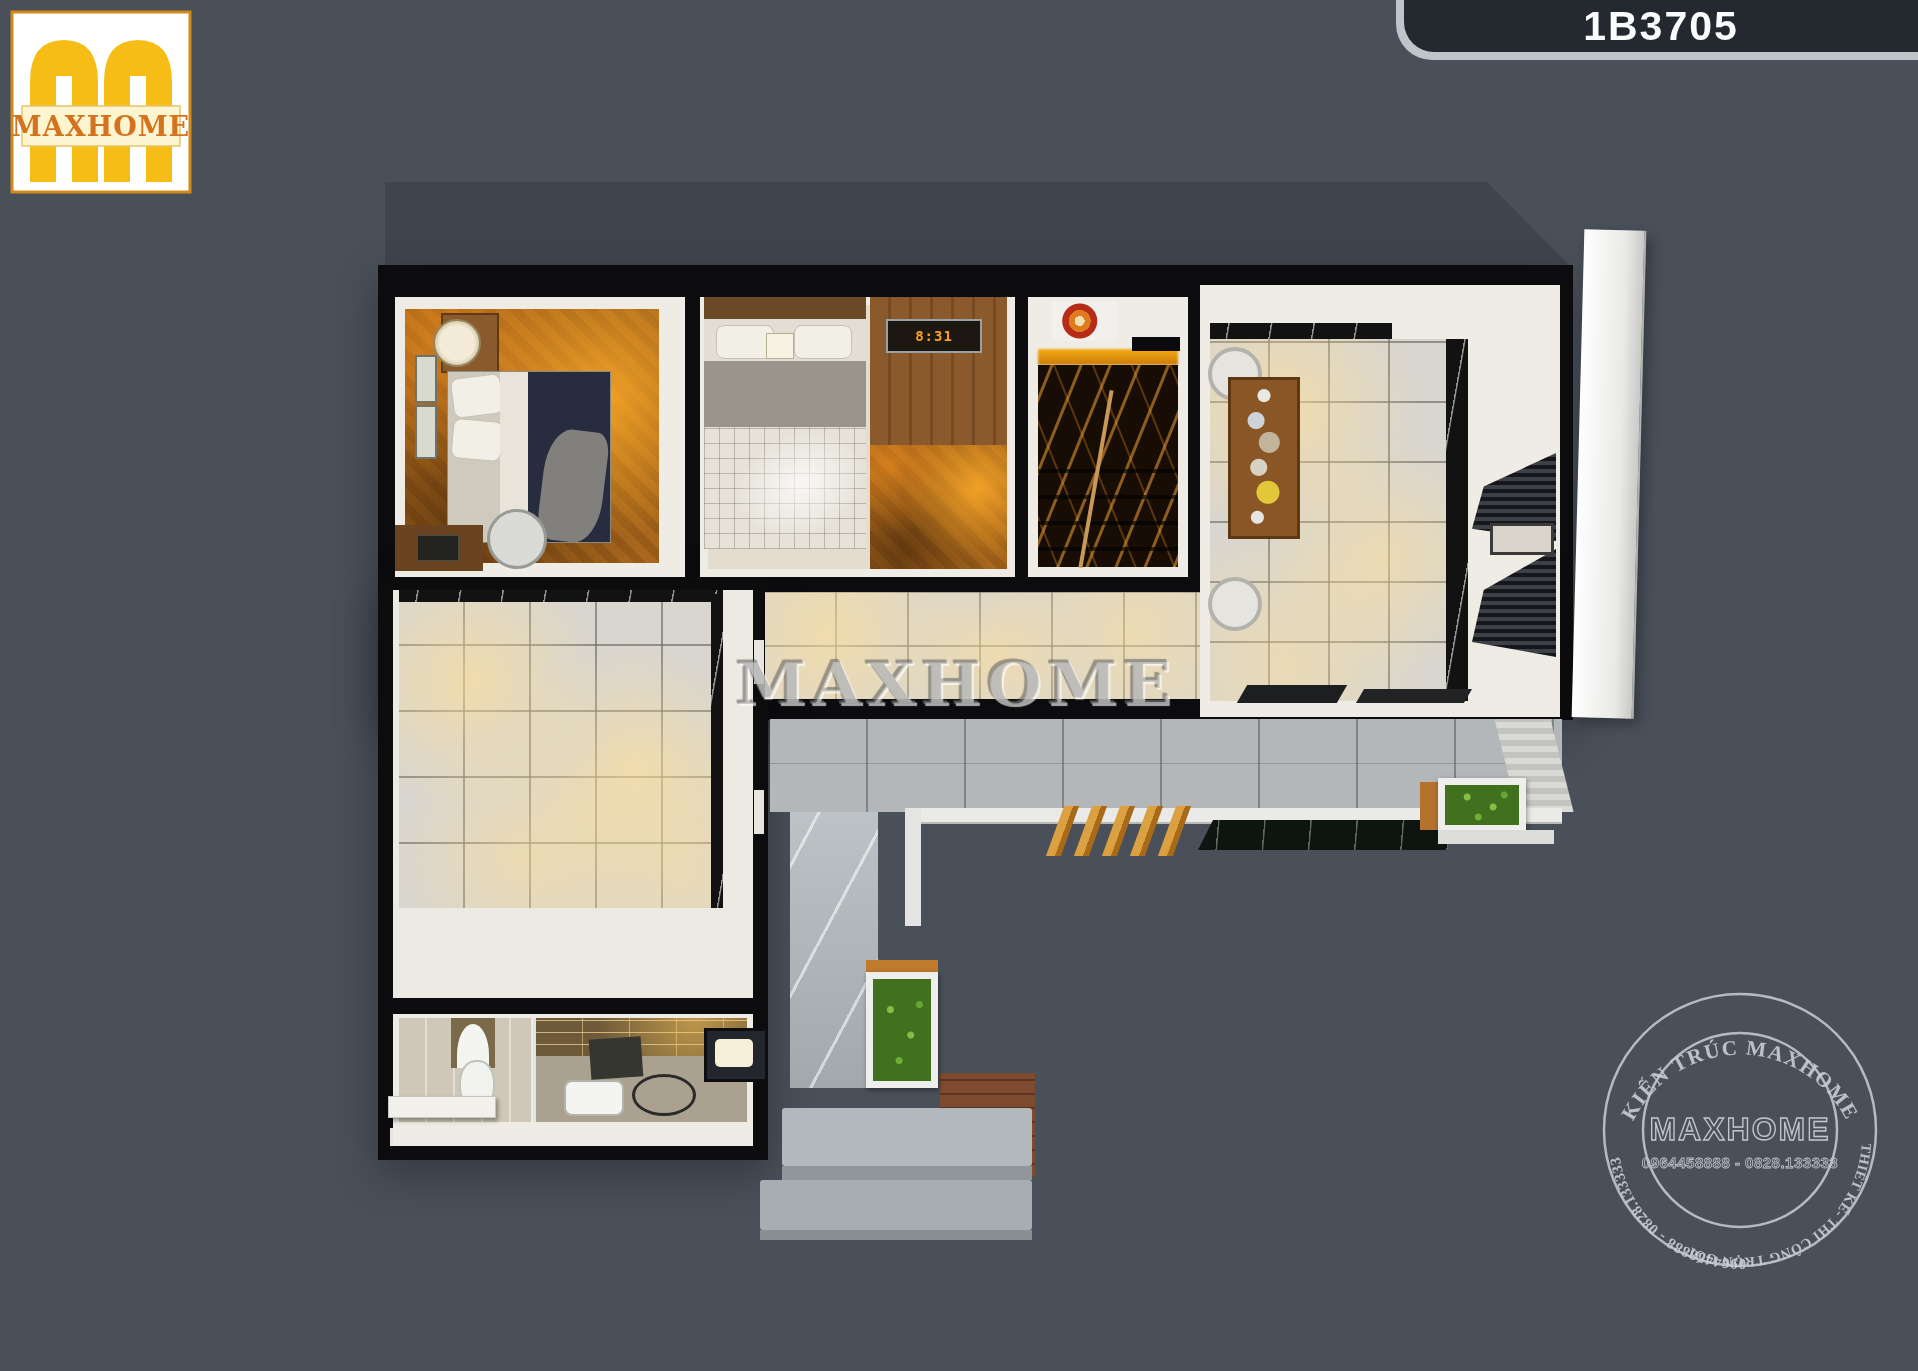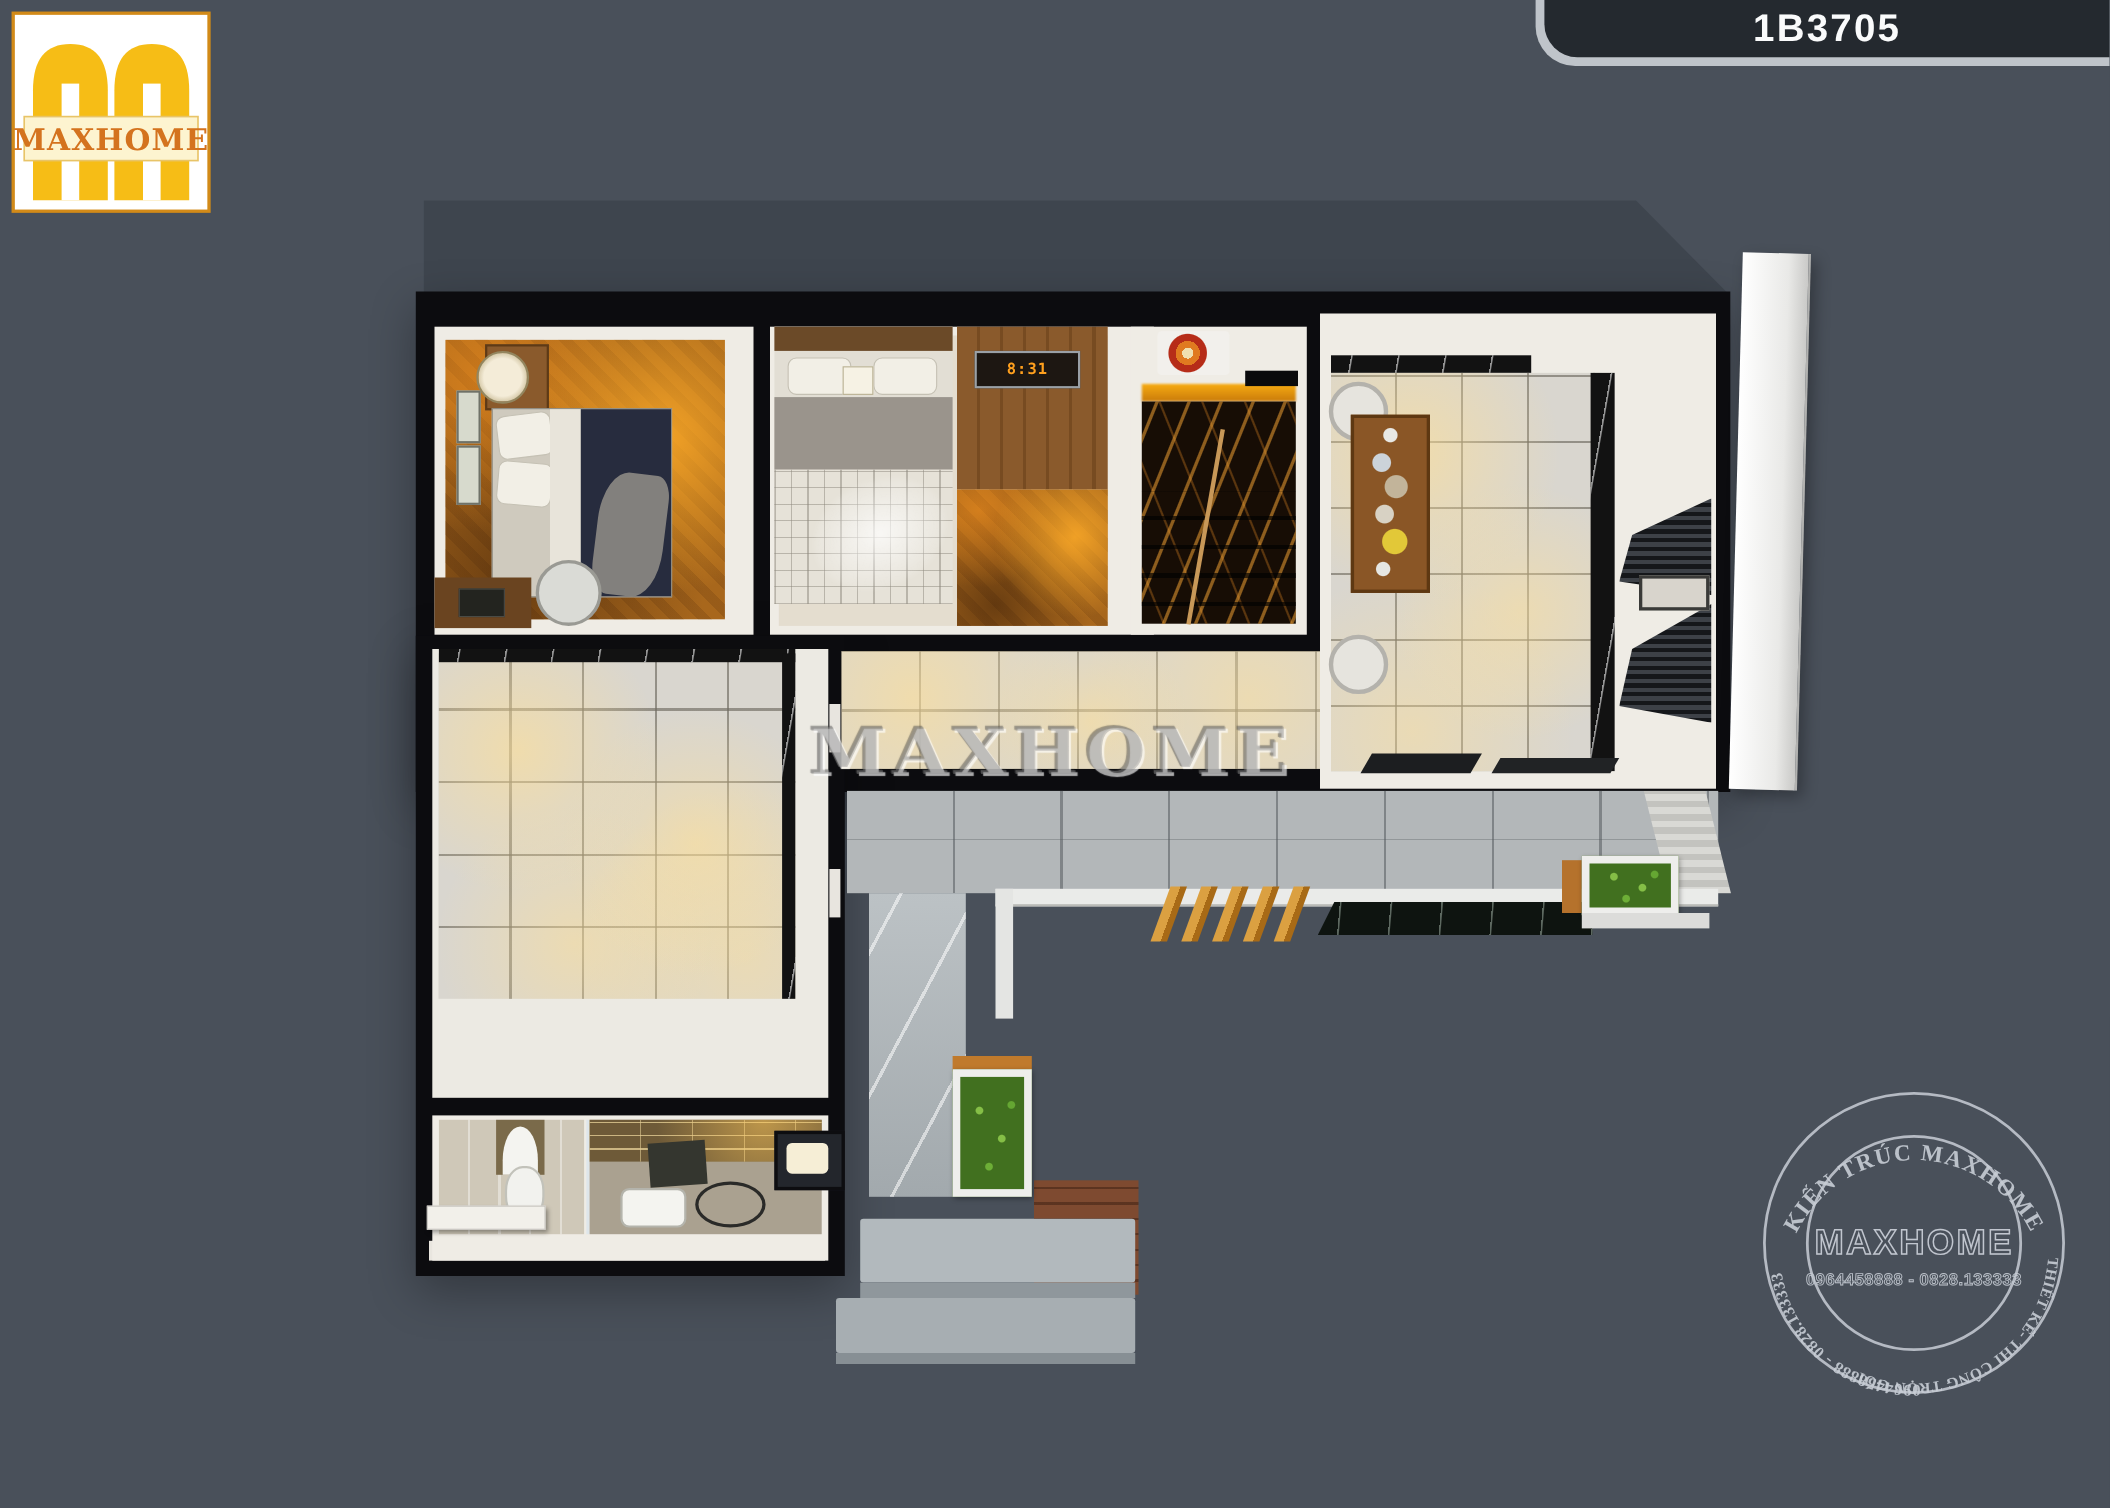--- a/index.html
+++ b/index.html
@@ -55,21 +55,21 @@
   .b1-sheet{position:absolute;left:52px;top:0;width:28px;height:170px;background:#e8e4da;}
   .b1-blanket{position:absolute;left:80px;top:0;width:82px;height:170px;background:#272c3e;}
   .b1-throw{position:absolute;left:94px;top:58px;width:62px;height:112px;background:#8d8a84;
     border-radius:40% 20% 40% 25%;transform:rotate(7deg);opacity:.9;}
   .desk1{position:absolute;left:0;top:228px;width:88px;height:46px;background:#6a4420;}
   .monitor1{position:absolute;left:22px;top:238px;width:40px;height:24px;background:#23241f;border:1px solid #4a4b45;}
   .chair1{position:absolute;left:92px;top:212px;width:54px;height:54px;border-radius:50%;
     background:#dadbd6;border:3px solid #9a9a94;}
 
   
-  .bedroom2{left:700px;top:297px;width:315px;height:280px;padding-left:34px;}
+  .bedroom2{left:700px;top:297px;width:315px;height:280px;}
   .b2-floor{left:8px;top:8px;width:299px;height:264px;background:#e4ddcf;}
   .bed2{position:absolute;left:4px;top:0px;width:162px;height:252px;background:#e2ded4;}
   .b2-head{position:absolute;left:0;top:0;width:162px;height:22px;background:#6b4a28;}
   .b2-pillow1{left:12px;top:28px;width:56px;height:32px;}
   .b2-pillow2{left:90px;top:28px;width:56px;height:32px;}
   .b2-lamp{position:absolute;left:62px;top:36px;width:26px;height:24px;background:#f6f2e4;border:1px solid #b8b092;}
   .b2-gray{position:absolute;left:0;top:64px;width:162px;height:66px;background:#9a948c;}
   .b2-plaid{position:absolute;left:0;top:130px;width:162px;height:122px;background-color:#e6e2d8;
     background-image:repeating-linear-gradient(90deg,rgba(140,135,124,.5) 0 1px,transparent 1px 15px),
                      repeating-linear-gradient(0deg,rgba(140,135,124,.5) 0 1px,transparent 1px 15px);}
@@ -207,21 +207,21 @@
 
   
   .watermark{left:735px;top:646px;width:420px;text-align:center;
     font-family:"DejaVu Serif",serif;font-weight:bold;font-size:64px;letter-spacing:5px;
     color:rgba(145,145,145,.40);transform:scaleY(.92);
     text-shadow:2px 2px 1px rgba(255,255,255,.65),-1px -1px 1px rgba(60,60,60,.45);}
   .logo-box{left:10px;top:10px;width:182px;height:184px;}
   .code-badge-outer{left:1396px;top:0;width:522px;height:60px;background:#bfc4ca;border-bottom-left-radius:36px;}
   .code-badge-inner{position:absolute;left:8px;top:0;right:0;bottom:8px;background:#24292f;
     border-bottom-left-radius:30px;display:flex;align-items:center;justify-content:center;}
-  .code-text{color:#fafbfc;font-size:35px;font-weight:bold;letter-spacing:2px;}
+  .code-text{color:#fafbfc;font-size:41px;font-weight:bold;letter-spacing:2px;}
   .hotline-outer{left:1008px;top:1298px;width:910px;height:73px;background:#c2c7cc;border-top-left-radius:44px;}
   .hotline-inner{position:absolute;left:14px;top:11px;right:0;bottom:12px;background:#22262b;
     border-top-left-radius:34px;display:flex;align-items:center;justify-content:center;overflow:hidden;}
   .hotline-text{color:#ffffff;font-size:41px;font-weight:bold;white-space:nowrap;transform:scaleX(.9);}
   .stamp{left:1590px;top:980px;width:300px;height:300px;opacity:.85;}
 </style>
 </head>
 <body>
 
 <div class="page">

